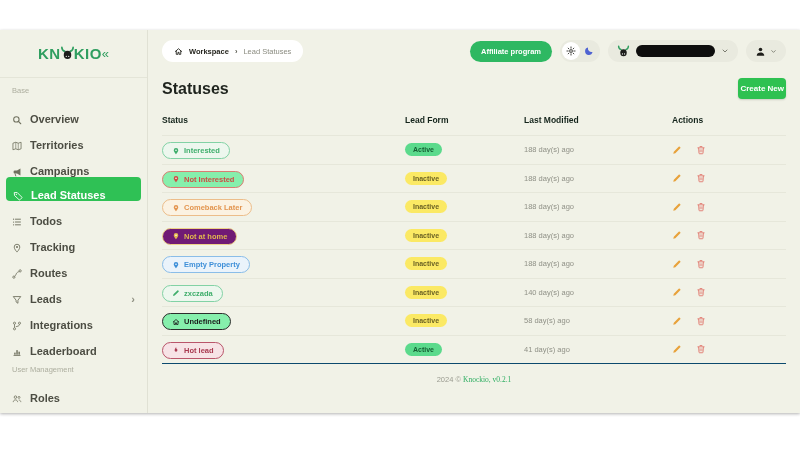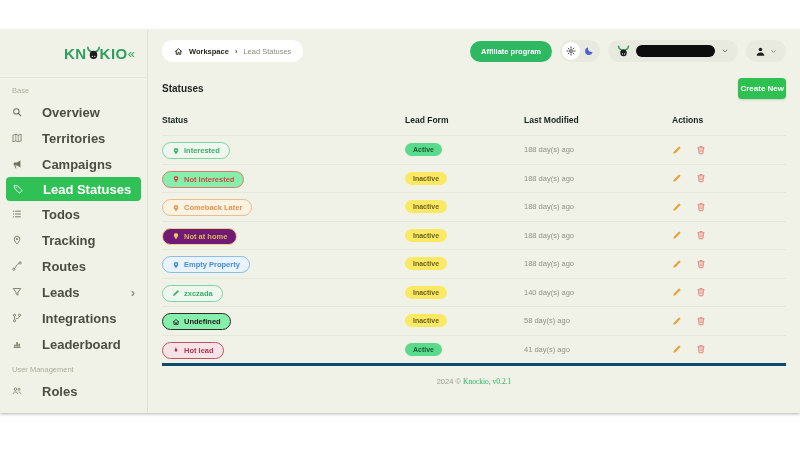--- a/index.html
+++ b/index.html
@@ -3,27 +3,27 @@
 <meta charset="utf-8">
 <style>
   * { margin:0; padding:0; box-sizing:border-box; }
   html,body { width:800px; height:450px; background:#ffffff; font-family:"Liberation Sans", sans-serif; }
   #app { position:absolute; top:30px; left:0; width:800px; height:383px; background:#f1f2e7;
          box-shadow:0 1px 3px rgba(0,0,0,.3); overflow:hidden; display:flex; }
   svg { display:block; }
 
   
   #sidebar { width:148px; min-width:148px; height:100%; border-right:1px solid #e0e1d4; overflow:hidden; }
-  .logo-row { height:48px; display:flex; align-items:center; justify-content:flex-end;
+  .logo-row { height:48px; display:flex; align-items:center; justify-content:center;
               padding:12px 12px; border-bottom:1px solid #e4e5d8; }
   .logo { display:flex; align-items:center; font-size:15px; font-weight:700; color:#2f9e5f; letter-spacing:.5px; }
   .collapse { color:#2f9e5f; font-size:13px; cursor:pointer; }
   .section-label { font-size:7.5px; color:#adae9f; padding:8px 12px 4px; }
-  .nav-item { height:26px; display:flex; align-items:center; gap:20px; padding:0 12px;
-              font-size:13px; font-weight:700; color:#4c4d43; cursor:pointer; }
+  .nav-item { height:26px; display:flex; align-items:flex-end; gap:8px; padding:0 12px;
+              font-size:11px; font-weight:700; color:#4c4d43; cursor:pointer; }
   .nav-item .ni { color:#70715f; }
   .nav-item.active { background:#2fc155; color:#fff; border-radius:4px; margin:0 6px; padding:0 7px; height:24px; }
   .nav-item.active .ni { color:#fff; }
   .nav-chevron { margin-left:auto; color:#8f9082; }
 
   
   #main { flex:1; display:flex; flex-direction:column; }
   .topbar { height:42px; display:flex; align-items:center; justify-content:space-between; padding:0 14px; }
   .crumb { background:#ffffff; border-radius:12px; height:22px; display:flex; align-items:center;
            gap:6px; padding:0 12px; font-size:7.5px; }
@@ -39,27 +39,27 @@
   .moon-wrap { width:18px; height:18px; display:flex; align-items:center; justify-content:center;
                color:#4f63d2; cursor:pointer; }
   .account { background:#e9eadf; border-radius:12px; height:22px; width:130px; display:flex;
              align-items:center; gap:6px; padding:0 9px; cursor:pointer; }
   .redacted { flex:1; height:12px; background:#0d0d0d; border-radius:7px; }
   .chev { color:#6e6f63; }
   .profile { background:#e9eadf; border-radius:12px; height:22px; display:flex; align-items:center;
              gap:4px; padding:0 9px; color:#1e1e1a; cursor:pointer; }
 
   .title-row { display:flex; align-items:center; justify-content:space-between; padding:6px 14px 0; }
-  .page-title { font-size:10px; font-weight:700; color:#1f241e; }
+  .page-title { font-size:16px; font-weight:700; color:#1f241e; }
   .create-btn { background:#2ec151; color:#fff; font-size:8px; font-weight:700; padding:6px 2px;
                 border-radius:4px; border:none; cursor:pointer; box-shadow:0 1px 2px rgba(0,0,0,.15); }
 
   .grid { display:grid; grid-template-columns:243px 119px 148px 1fr; align-items:center; }
   .thead { margin:16px 14px 0; padding-bottom:10px; font-size:8.5px; font-weight:700; color:#15251c; }
-  .rows { margin:0 14px; border-bottom:3px solid #0c4a6e; }
+  .rows { margin:0 14px; border-bottom:1px solid #0c4a6e; }
   .trow { height:28.5px; border-top:1px solid #e6e7da; }
 
   .pill { display:inline-flex; align-items:center; gap:4px; border:1px solid; border-radius:10px;
           padding:3px 9px; font-size:7.5px; font-weight:700; width:fit-content; cursor:pointer; }
   .p-green  { color:#3fae6c; border-color:#82d2a5; background:#edf7ee; }
   .p-red    { color:#cf4a43; border-color:#d97d72; background:#86efac; }
   .p-orange { color:#e3954f; border-color:#ecbd8a; background:#fbf2e2; }
   .p-amber  { color:#e2b84e; border-color:#edd289; background:#701a75; }
   .p-blue   { color:#3e8fd8; border-color:#8abde8; background:#eaf3fb; }
   .p-black  { color:#1b1b1b; border-color:#2c2c2c; background:#86efac; }

